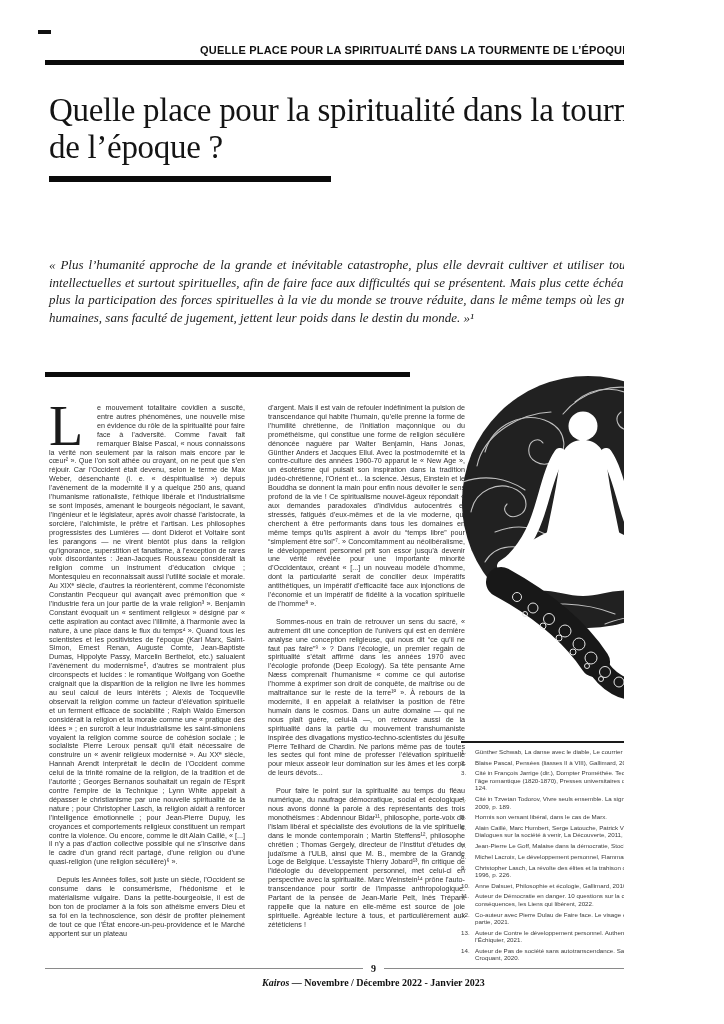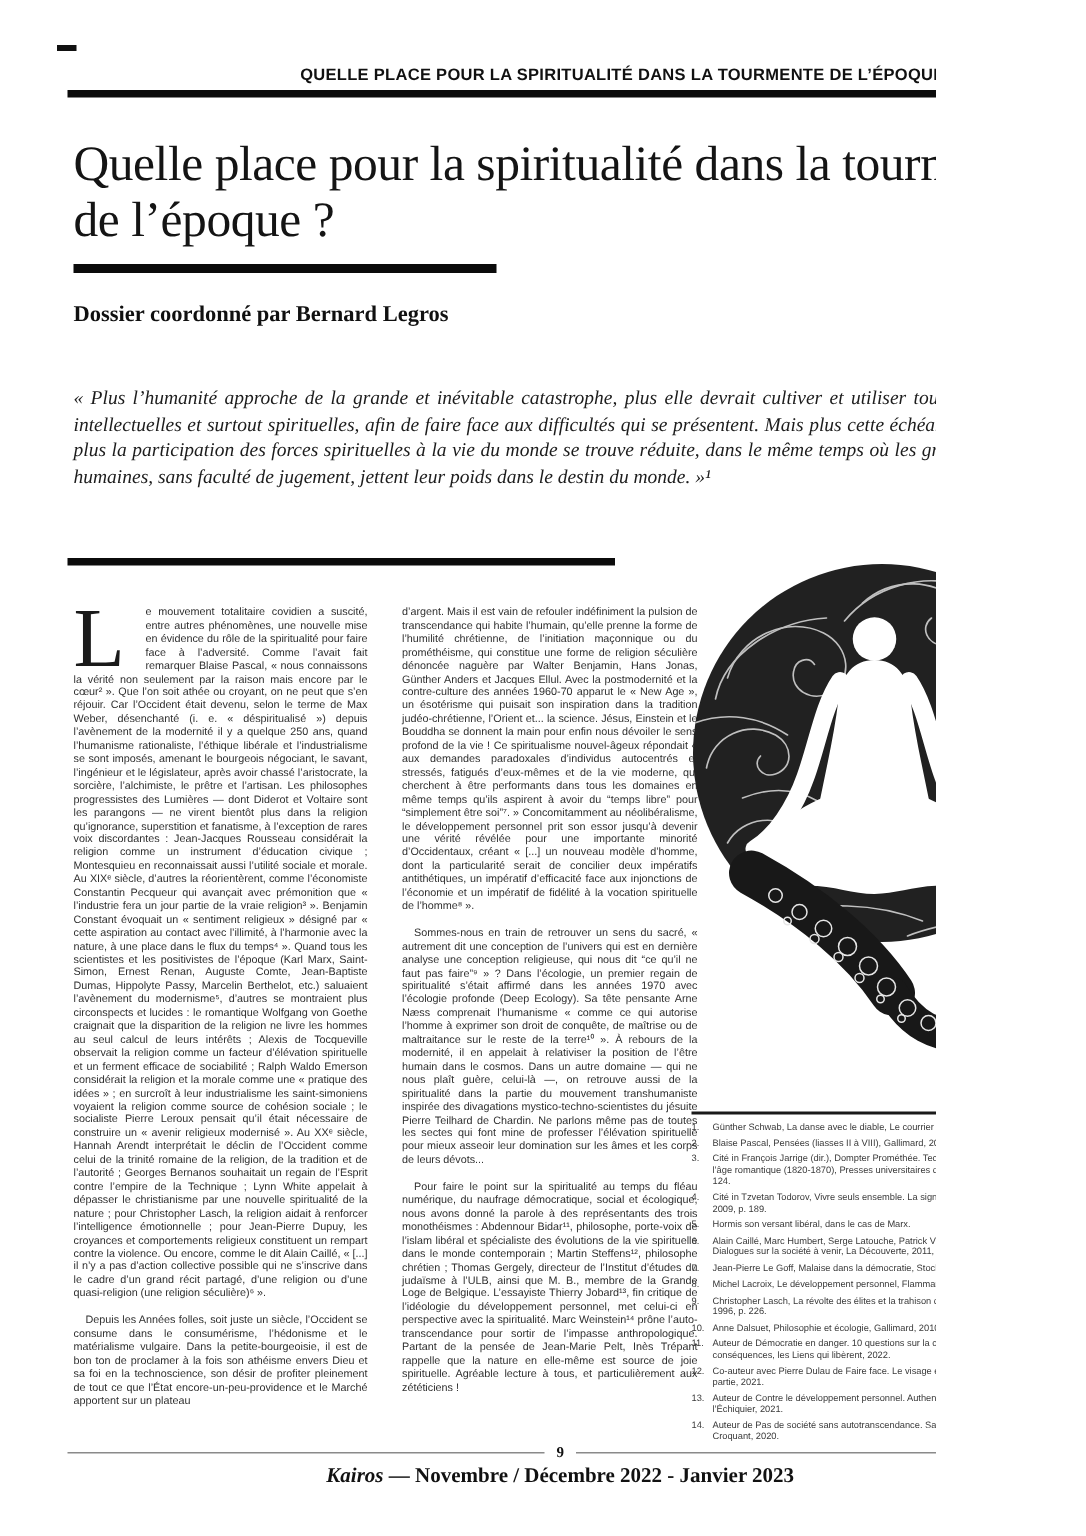--- a/index.html
+++ b/index.html
@@ -40,38 +40,37 @@
   
   .footnotes{position:absolute;left:461px;top:741px;width:243px;border-top:2px solid #1a1a1a;padding-top:5px;}
   .fn{display:flex;gap:3px;font-size:6.2px;line-height:7.5px;color:#3a3a3a;margin-bottom:3.2px;}
   .fn-num{flex:0 0 11px;}
   .fn-text{flex:1;}
   
   .footer-row{position:absolute;left:45px;top:963px;width:657px;display:flex;align-items:center;gap:8px;}
   .footer-row .hline{flex:1;height:1px;background:#8a8a8a;}
   .pageno{font-family:"Liberation Serif",serif;font-weight:bold;font-size:10px;color:#111;}
   .journal{position:absolute;left:45px;top:977px;width:657px;text-align:center;
-           font-family:"Liberation Serif",serif;font-weight:bold;font-size:14px;color:#111;}
+           font-family:"Liberation Serif",serif;font-weight:bold;font-size:10px;color:#111;}
   .jname{font-style:italic;}
 </style>
 </head>
 <body>
 
 <div class="page">
 
   <div class="corner-mark"></div>
 
   <div class="kicker-row">
     <span>QUELLE PLACE POUR LA SPIRITUALITÉ DANS LA TOURMENTE DE L’ÉPOQUE ?</span><span> / </span><span class="kicker-section">DOSSIER</span>
   </div>
   <div class="header-rule"></div>
 
   <h1 class="title">Quelle place pour la spiritualité dans la tourmente de l’époque ?</h1>
   <div class="title-rule"></div>
-  <div class="byline">Dossier coordonné par Bernard Legros</div>
 
   <div class="quote">
     <p class="quote-text">« Plus l’humanité approche de la grande et inévitable catastrophe, plus elle devrait cultiver et utiliser toutes ses forces intellectuelles et surtout spirituelles, afin de faire face aux difficultés qui se présentent. Mais plus cette échéance approche, plus la participation des forces spirituelles à la vie du monde se trouve réduite, dans le même temps où les grandes masses humaines, sans faculté de jugement, jettent leur poids dans le destin du monde. »¹</p>
   </div>
 
   <div class="body-rule"></div>
 
   <div class="col col1">
     <p><span class="dropcap">L</span><span>e mouvement totalitaire covidien a suscité, entre autres phénomènes, une nouvelle mise en évidence du rôle de la spiritualité pour faire face à l’adversité. Comme l’avait fait remarquer Blaise Pascal, « nous connaissons la vérité non seulement par la raison mais encore par le cœur² ». Que l’on soit athée ou croyant, on ne peut que s’en réjouir. Car l’Occident était devenu, selon le terme de Max Weber, désenchanté (i. e. « déspiritualisé ») depuis l’avènement de la modernité il y a quelque 250 ans, quand l’humanisme rationaliste, l’éthique libérale et l’industrialisme se sont imposés, amenant le bourgeois négociant, le savant, l’ingénieur et le législateur, après avoir chassé l’aristocrate, la sorcière, l’alchimiste, le prêtre et l’artisan. Les philosophes progressistes des Lumières — dont Diderot et Voltaire sont les parangons — ne virent bientôt plus dans la religion qu’ignorance, superstition et fanatisme, à l’exception de rares voix discordantes : Jean-Jacques Rousseau considérait la religion comme un instrument d’éducation civique ; Montesquieu en reconnaissait aussi l’utilité sociale et morale. Au XIXᵉ siècle, d’autres la réorientèrent, comme l’économiste Constantin Pecqueur qui avançait avec prémonition que « l’industrie fera un jour partie de la vraie religion³ ». Benjamin Constant évoquait un « sentiment religieux » désigné par « cette aspiration au contact avec l’illimité, à l’harmonie avec la nature, à une place dans le flux du temps⁴ ». Quand tous les scientistes et les positivistes de l’époque (Karl Marx, Saint-Simon, Ernest Renan, Auguste Comte, Jean-Baptiste Dumas, Hippolyte Passy, Marcelin Berthelot, etc.) saluaient l’avènement du modernisme⁵, d’autres se montraient plus circonspects et lucides : le romantique Wolfgang von Goethe craignait que la disparition de la religion ne livre les hommes au seul calcul de leurs intérêts ; Alexis de Tocqueville observait la religion comme un facteur d’élévation spirituelle et un ferment efficace de sociabilité ; Ralph Waldo Emerson considérait la religion et la morale comme une « pratique des idées » ; en surcroît à leur industrialisme les saint-simoniens voyaient la religion comme source de cohésion sociale ; le socialiste Pierre Leroux pensait qu’il était nécessaire de construire un « avenir religieux modernisé ». Au XXᵉ siècle, Hannah Arendt interprétait le déclin de l’Occident comme celui de la trinité romaine de la religion, de la tradition et de l’autorité ; Georges Bernanos souhaitait un regain de l’Esprit contre l’empire de la Technique ; Lynn White appelait à dépasser le christianisme par une nouvelle spiritualité de la nature ; pour Christopher Lasch, la religion aidait à renforcer l’intelligence émotionnelle ; pour Jean-Pierre Dupuy, les croyances et comportements religieux constituent un rempart contre la violence. Ou encore, comme le dit Alain Caillé, « [...] il n’y a pas d’action collective possible qui ne s’inscrive dans le cadre d’un grand récit partagé, d’une religion ou d’une quasi-religion (une religion séculière)⁶ ».</span></p>
     <p>Depuis les Années folles, soit juste un siècle, l’Occident se consume dans le consumérisme, l’hédonisme et le matérialisme vulgaire. Dans la petite-bourgeoisie, il est de bon ton de proclamer à la fois son athéisme envers Dieu et sa foi en la technoscience, son désir de profiter pleinement de tout ce que l’État encore-un-peu-providence et le Marché apportent sur un plateau</p>

